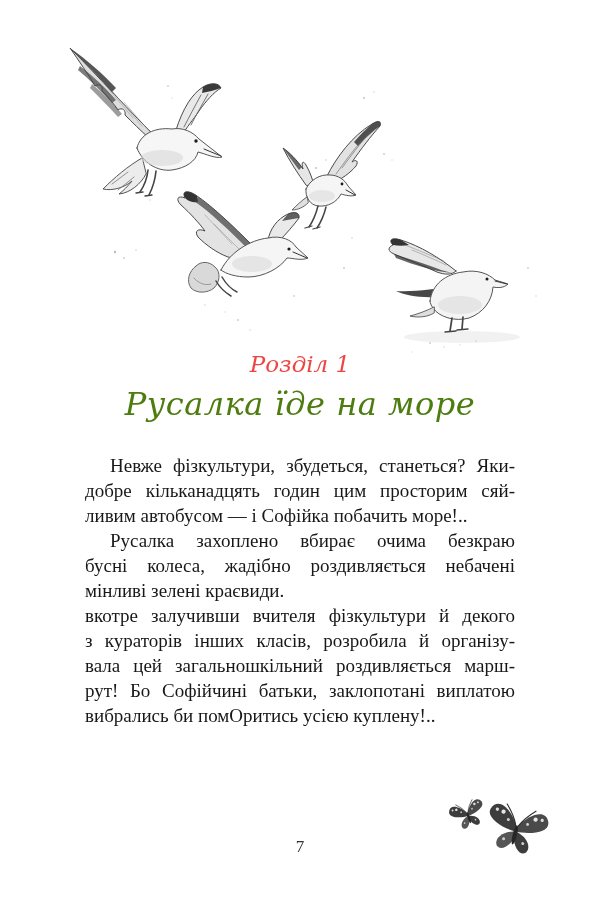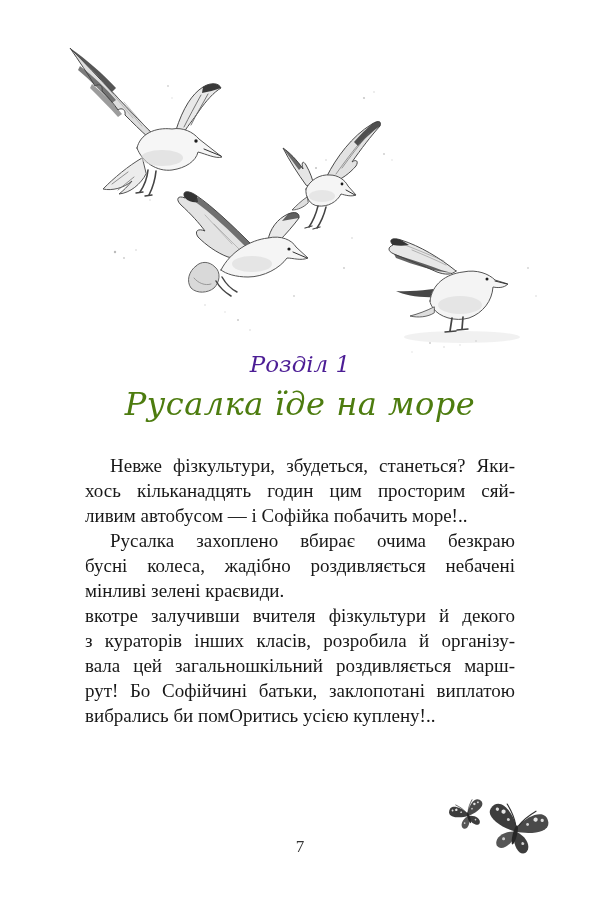--- a/index.html
+++ b/index.html
@@ -17,21 +17,21 @@
     position:absolute; left:0; top:0;
     width:600px; height:900px;
     pointer-events:none;
   }
   .chapter-label {
     position:absolute; top:351px; left:0; width:100%;
     text-align:center;
     font-family:"DejaVu Serif", serif;
     font-style:italic;
     font-size:23px;
-    color:#4c1d95;
+    color:#ef4444;
   }
   .chapter-title {
     position:absolute; top:385px; left:0; width:100%;
     text-align:center;
     font-family:"DejaVu Serif", serif;
     font-style:italic;
     font-size:32px;
     letter-spacing:0.5px;
     color:#4d7c0f;
   }
@@ -203,21 +203,21 @@
       <use href="#butterfly" transform="translate(516,830) rotate(14) scale(1.65)"></use>
     </g>
   </svg>
 
   <div class="chapter-label">Розділ 1</div>
   <div class="chapter-title">Русалка їде на море</div>
 
   <div class="body-text">
     <div class="paragraph">
       <div class="line first">Невже фізкультури, збудеться, станеться? Яки-</div>
-      <div class="line">хось кільканадцять годин цим просторим сяй-</div>
+      <div class="line">добре кільканадцять годин цим просторим сяй-</div>
       <div class="line last">ливим автобусом — і Софійка побачить море!..</div>
     </div>
     <div class="paragraph">
       <div class="line first">Русалка захоплено вбирає очима безкраю</div>
       <div class="line">бусні колеса, жадібно роздивляється небачені</div>
       <div class="line last">мінливі зелені краєвиди.</div>
     </div>
     <div class="paragraph">
       <div class="line">вкотре залучивши вчителя фізкультури й декого</div>
       <div class="line">з кураторів інших класів, розробила й організу-</div>

